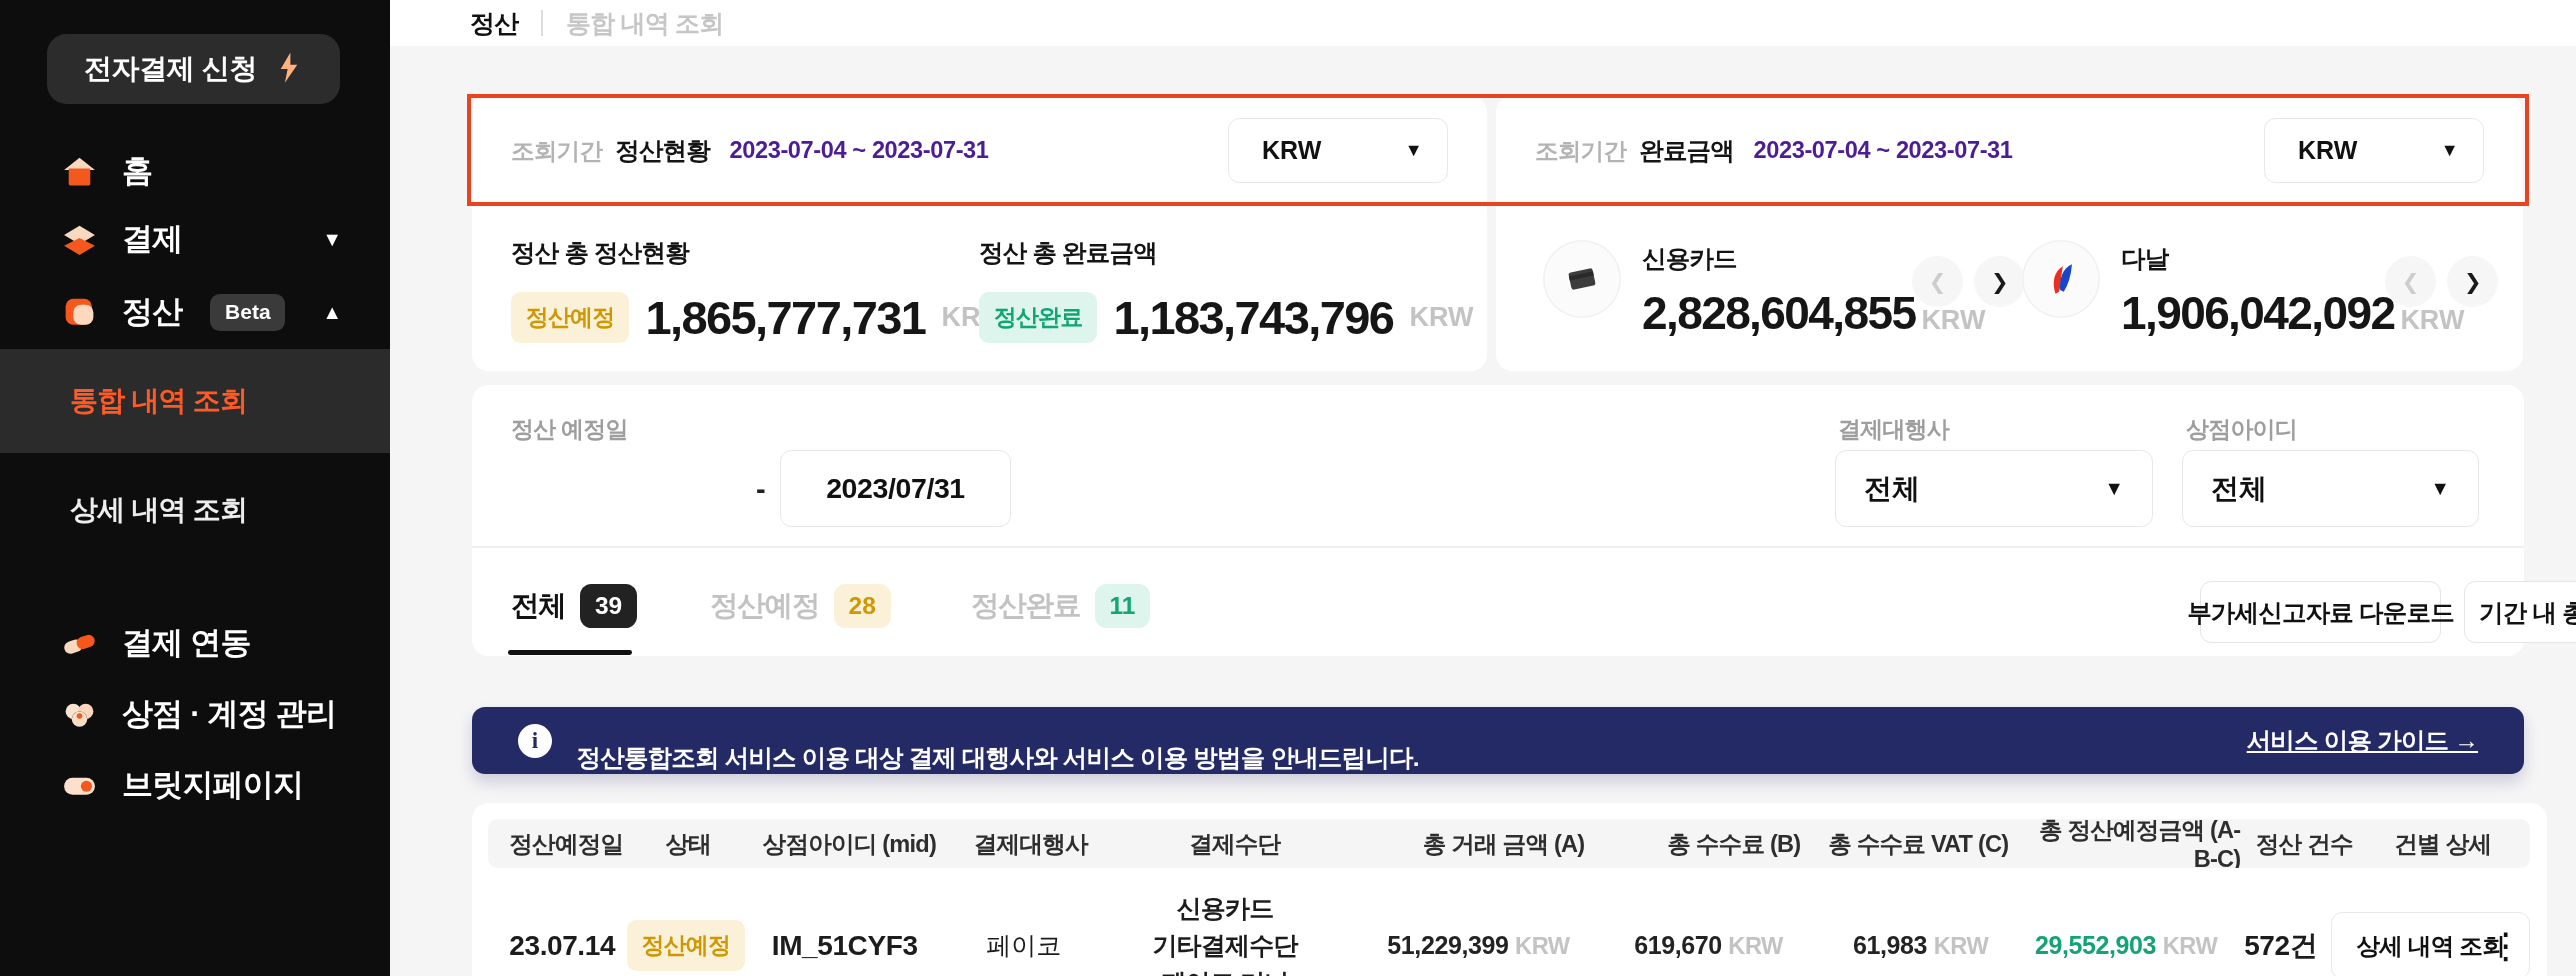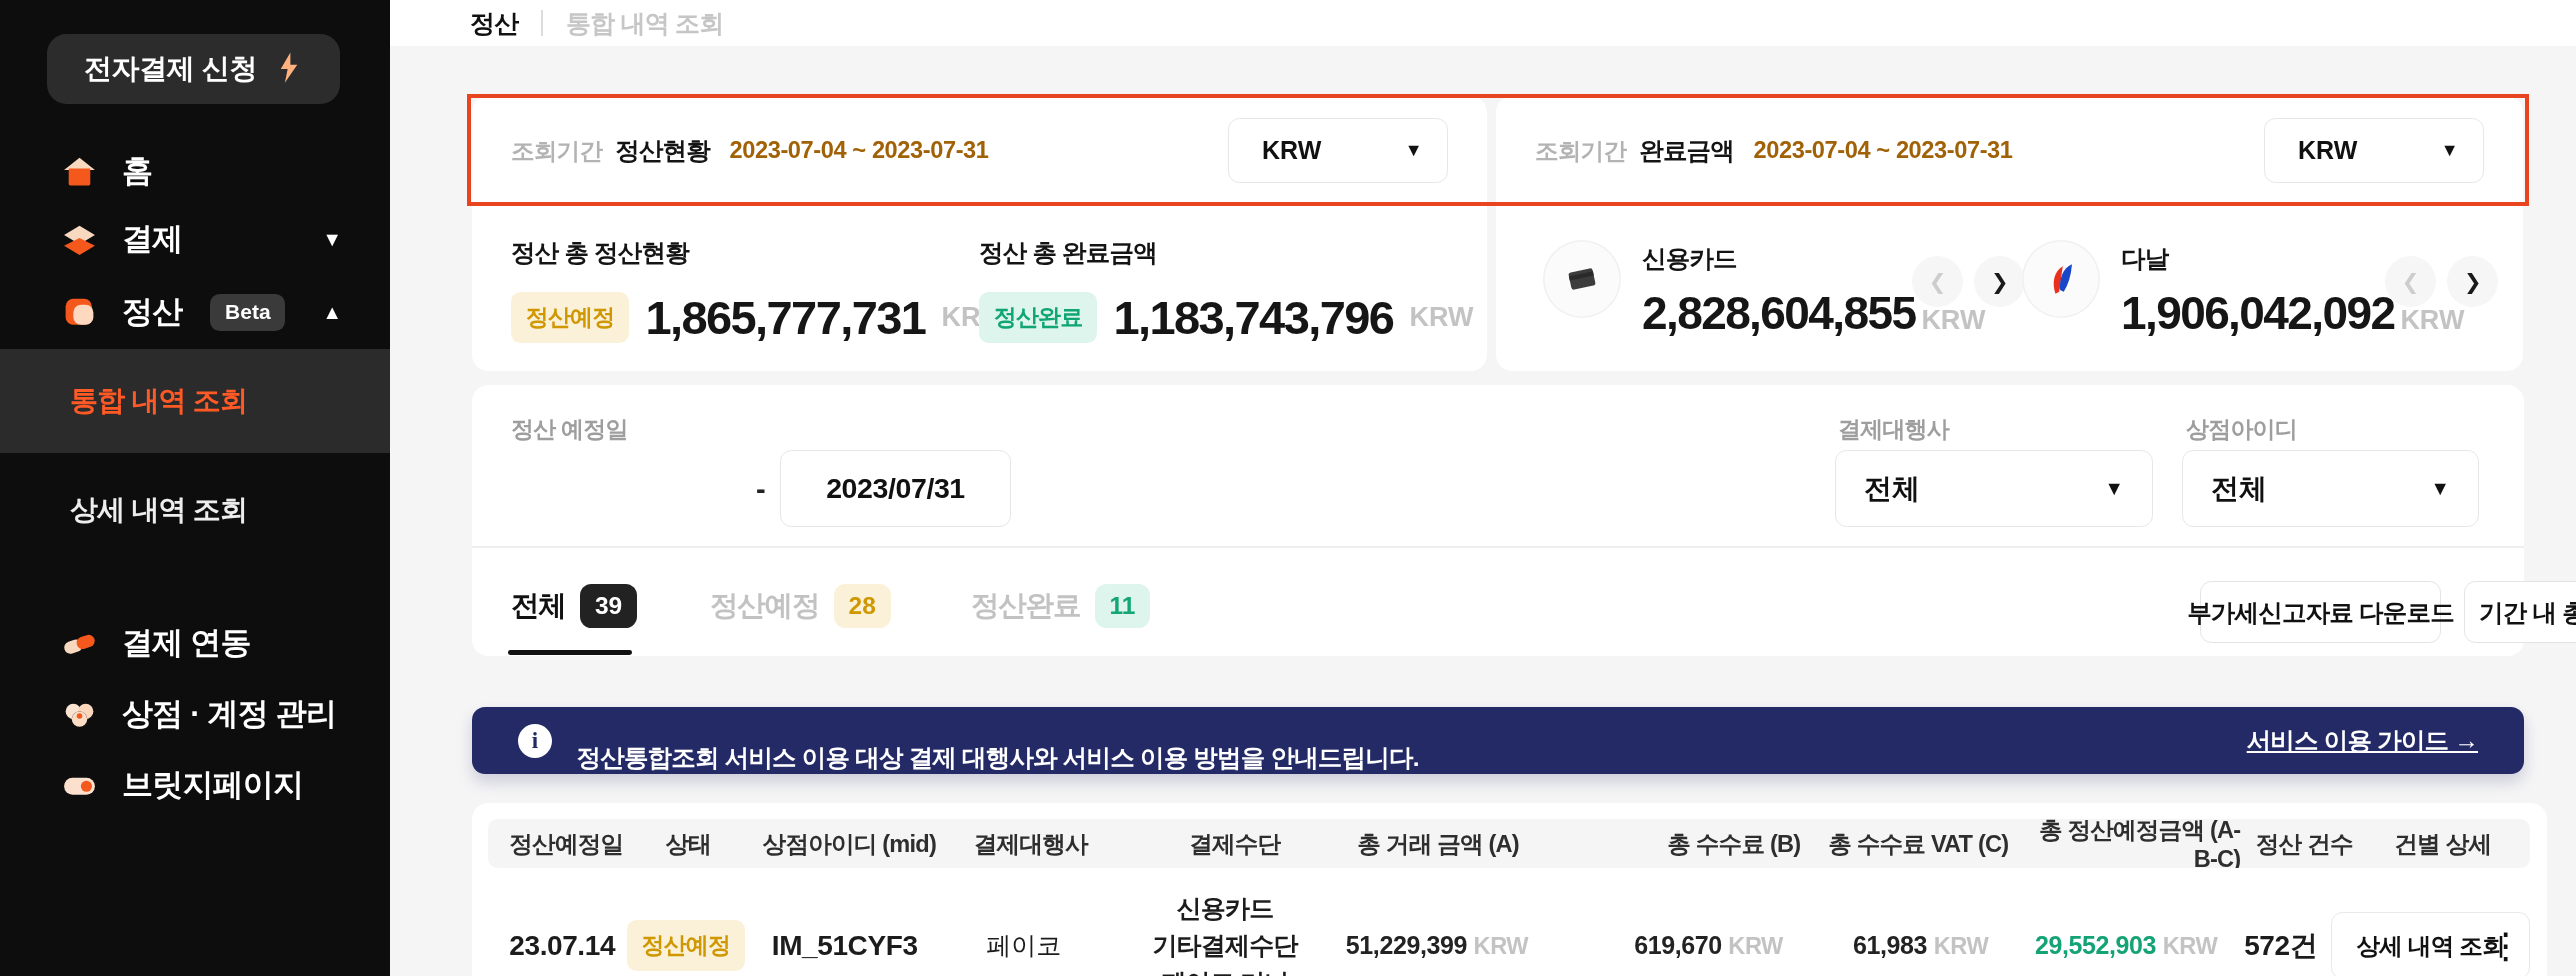--- a/index.html
+++ b/index.html
@@ -27,21 +27,21 @@
   .bc-div{width:1.6px;height:26px;background:#dcdcdc;}
   .bc-sub{font-size:25px;font-weight:700;color:#c6c6c6;letter-spacing:-0.8px;}
 
   .card{position:absolute;background:#fff;border-radius:16.3px;}
   .highlight-box{position:absolute;left:-4.9px;top:94px;width:2062px;height:112px;border:4.1px solid #e8441f;z-index:4;pointer-events:none;}
 
   
   .card-head{height:109px;display:flex;align-items:center;padding:0 39px;gap:13px;}
   .muted{color:#b3b3b3;font-size:23.6px;font-weight:600;letter-spacing:-0.8px;}
   .head-title{color:#141414;font-size:24.5px;font-weight:800;letter-spacing:-0.8px;}
-  .head-range{color:#a16207;font-size:23.6px;font-weight:600;margin-left:6.5px;letter-spacing:-0.4px;}
+  .head-range{color:#4c1d95;font-size:23.6px;font-weight:600;margin-left:6.5px;letter-spacing:-0.4px;}
   .select{margin-left:auto;width:220px;height:65px;border:1.6px solid #e7e7e7;border-radius:11.4px;background:#fff;
           display:flex;align-items:center;padding:0 24.5px 0 33px;cursor:pointer;}
   .select .val{font-size:25px;font-weight:600;color:#111;}
   .select .caret{margin-left:auto;font-size:18px;color:#111;}
 
   .stat{position:absolute;}
   .stat .slabel{font-size:24.5px;font-weight:800;color:#141414;letter-spacing:-0.8px;margin-bottom:21px;}
   .srow{display:flex;align-items:center;gap:16.3px;}
   .badge{border-radius:9.8px;padding:9.8px 14.7px;font-size:23px;font-weight:800;letter-spacing:-0.8px;white-space:nowrap;}
   .badge.pending{background:#fbf1d8;color:#cf9700;}
@@ -97,21 +97,21 @@
   
   .thead{position:absolute;left:16.3px;top:16.3px;width:2042px;height:49px;background:#f5f5f5;border-radius:9.8px;
          display:flex;align-items:center;color:#2e2e2e;font-size:23.6px;font-weight:800;letter-spacing:-0.8px;}
   .trow{position:absolute;left:16.3px;top:65px;width:2042px;height:155px;display:flex;align-items:center;background:#fff;
         font-size:25px;color:#1c1c1c;}
   .c1{width:139px;padding-left:21px;}
   .c2{width:122px;display:flex;justify-content:center;}
   .c3{width:200px;text-align:center;}
   .c4{width:163px;text-align:center;}
   .c5{width:245px;text-align:center;}
-  .c6{width:240px;text-align:left;padding-right:13px;}
+  .c6{width:240px;text-align:right;padding-right:13px;}
   .c7{width:216px;text-align:right;padding-right:13px;}
   .c8{width:208px;text-align:right;padding-right:13px;}
   .c9{width:232px;text-align:right;padding-right:13px;}
   .c10{width:102px;text-align:center;}
   .c11{flex:1;display:flex;align-items:center;justify-content:center;position:relative;}
   .money{font-weight:600;color:#232323;letter-spacing:-0.4px;}
   .money b{font-weight:800;}
   .money .unit{font-size:23.6px;font-weight:600;color:#c3c3c3;}
   .money.green{color:#13a374;font-weight:800;}
   .methods div{line-height:37px;font-weight:600;letter-spacing:-0.8px;}

